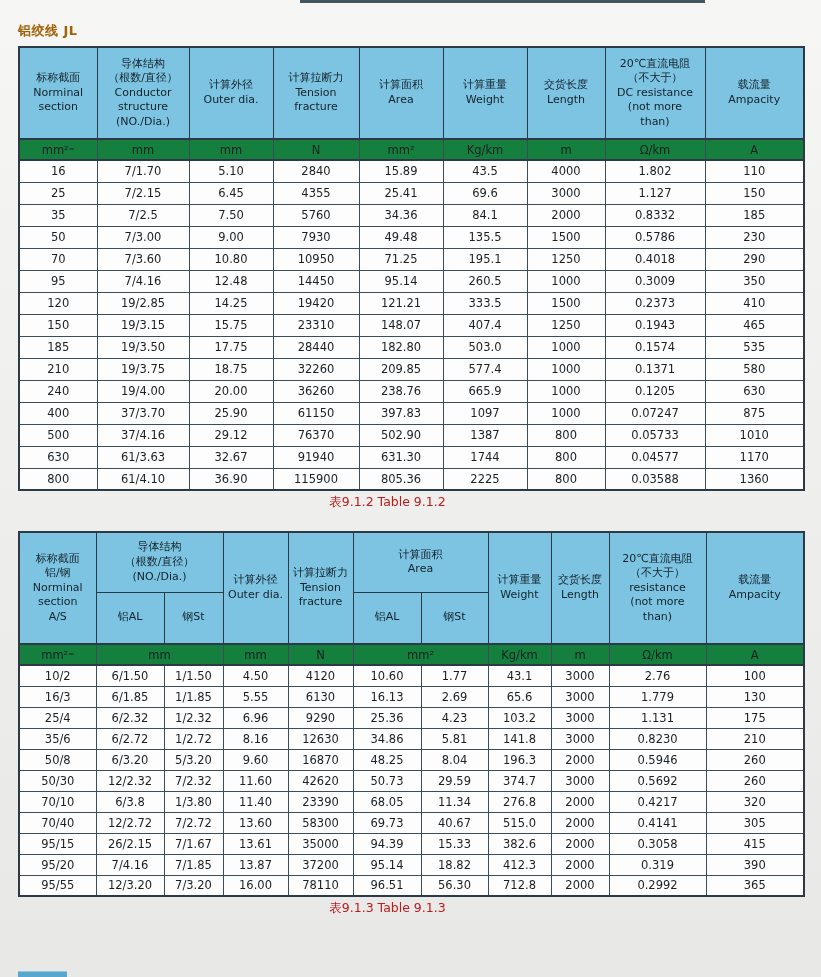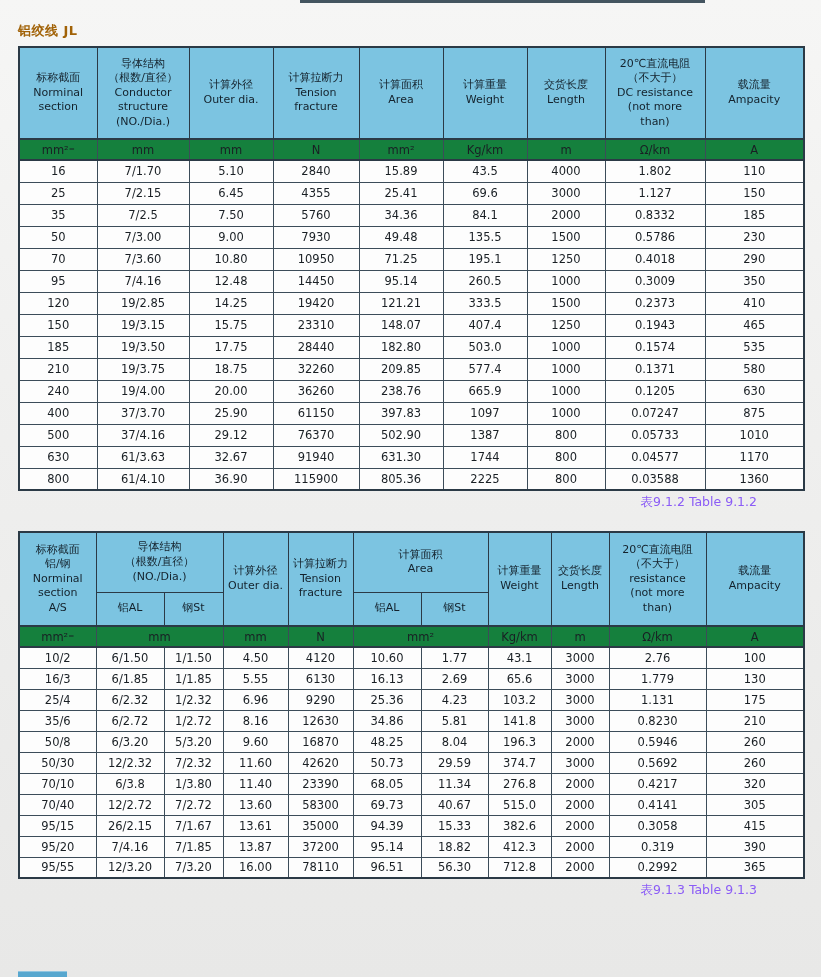--- a/index.html
+++ b/index.html
@@ -47,25 +47,25 @@
   }
   table{border:2px solid var(--border-heavy);}
   tr.units td{
     height:21px;font-size:11.5px;background:#15803d;
     border-bottom:2px solid var(--border-heavy);
   }
   thead{border-bottom:2px solid var(--border-heavy);}
   tbody td{height:22px;font-size:11.5px;color:#191f24;}
   .t1 thead th{height:92px;}
   .t2 thead tr.tier1 th{height:60px;}
-  .t2 thead tr.tier2 th{height:34px;font-size:11px;}
+  .t2 thead tr.tier2 th{height:52px;font-size:11px;}
   .t2 tbody td{height:21px;}
   .caption{
-    width:785px;text-align:right;padding:3px 46px 0 0;
-    font-size:12.5px;color:#8b5cf6;
+    width:785px;text-align:center;padding:3px 46px 0 0;
+    font-size:12.5px;color:#b91c1c;
   }
   .gap{height:20px;}
   .page-marker{
     position:absolute;left:18px;bottom:0;width:49px;height:6px;
     background:var(--page-marker);
     box-shadow:inset 0 1px 0 rgba(255,255,255,.35);
   }
 </style>
 </head>
 <body>

